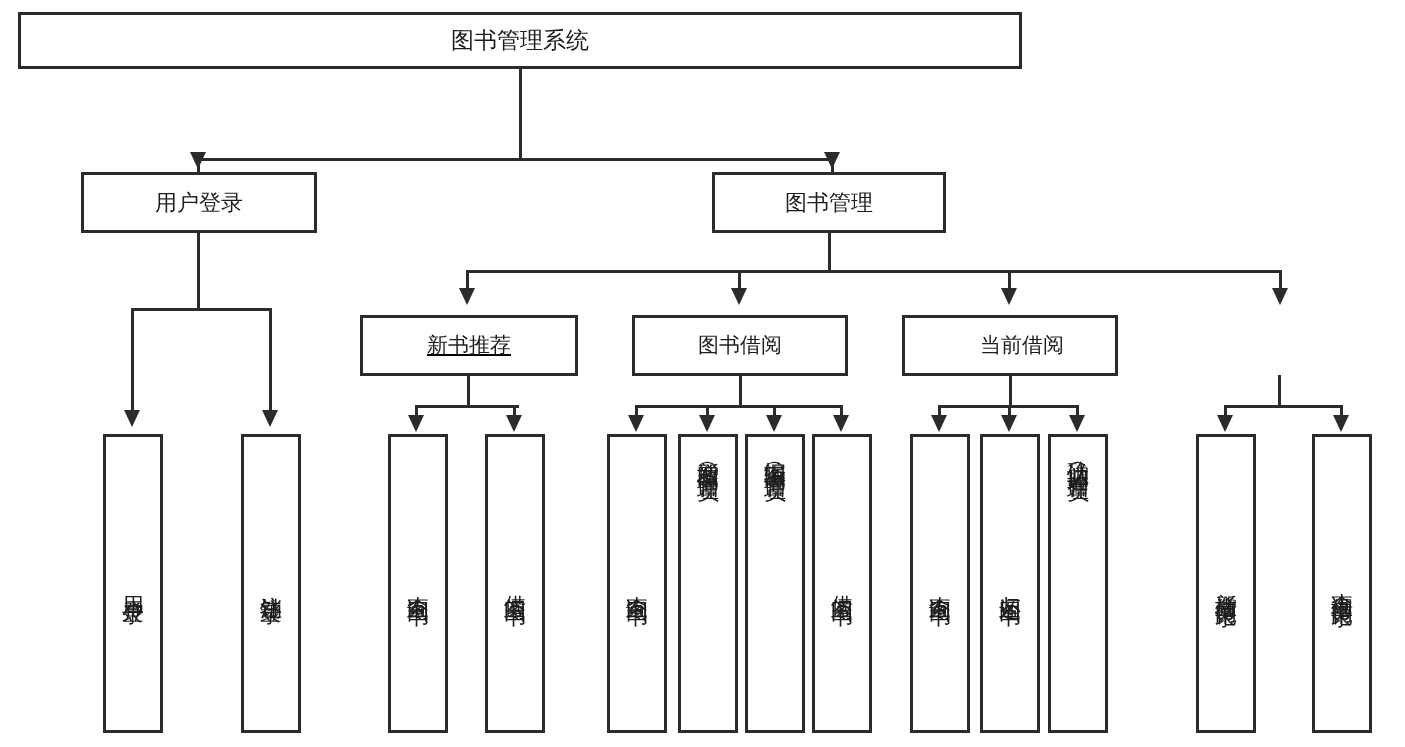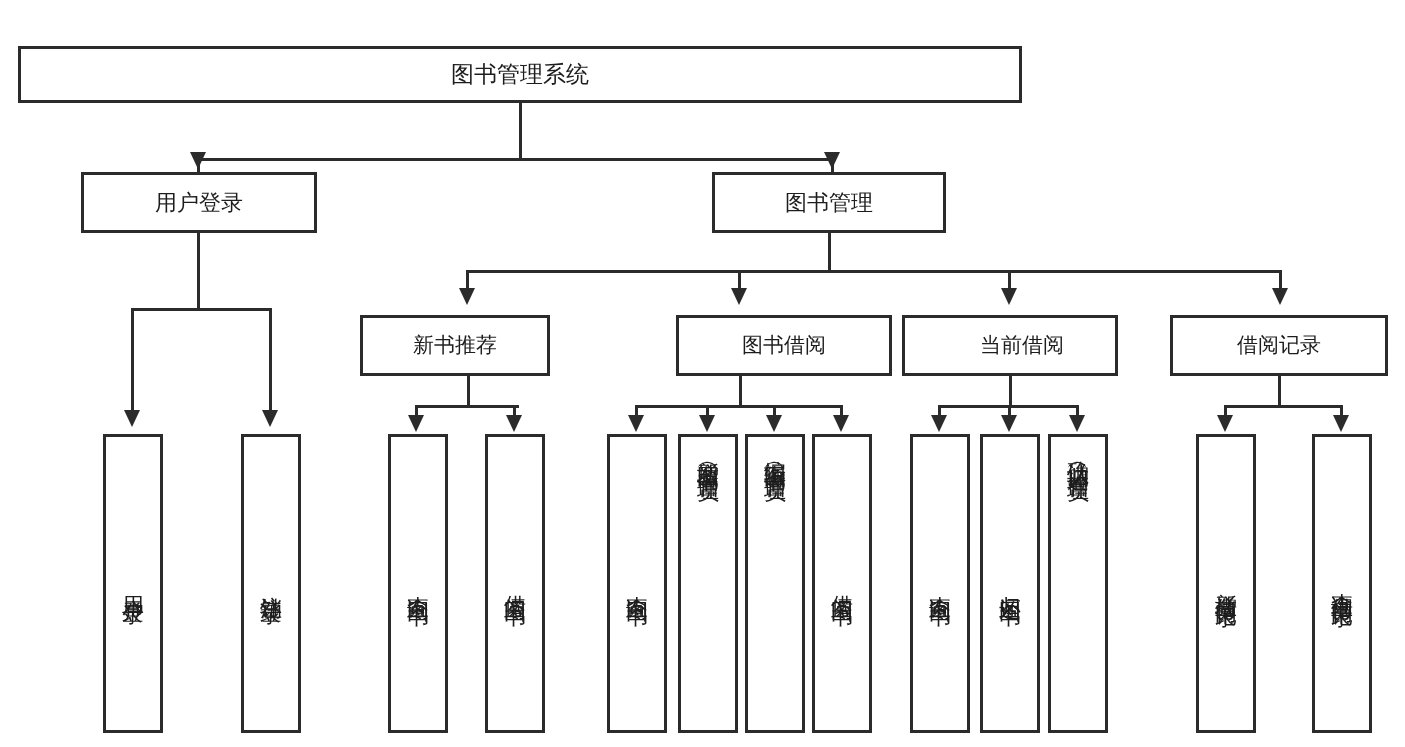--- a/index.html
+++ b/index.html
@@ -143,43 +143,40 @@
   <div class="ln v" style="left:1076px; top:405px; height:14px;"></div>
   <div class="arrow" style="left:1069px; top:415px;"></div>
 
   <div class="ln v" style="left:1278px; top:375px; height:33px;"></div>
   <div class="ln h" style="left:1224px; top:405px; width:119px;"></div>
   <div class="ln v" style="left:1224px; top:405px; height:14px;"></div>
   <div class="arrow" style="left:1217px; top:415px;"></div>
   <div class="ln v" style="left:1340px; top:405px; height:14px;"></div>
   <div class="arrow" style="left:1333px; top:415px;"></div>
 
-  <div class="node root" style="left:18px; top:12px; width:1004px; height:57px;margin-top:34px;">
+  <div class="node root" style="left:18px; top:12px; width:1004px; height:57px;">
     <span class="label">图书管理系统</span>
   </div>
 
   <div class="node lvl1" style="left:81px; top:172px; width:236px; height:61px;">
     <span class="label">用户登录</span>
   </div>
   <div class="node lvl1" style="left:712px; top:172px; width:234px; height:61px;">
     <span class="label">图书管理</span>
   </div>
 
-  <div class="node lvl2" style="left:360px; top:315px; width:190px; height:61px;">
+  <div class="node lvl2" style="left:360px; top:315px; width:218px; height:61px;text-decoration:underline;">
     <span class="label">新书推荐</span>
   </div>
-  <div class="node lvl2" style="left:632px; top:315px; width:216px; height:61px;margin-left:44px;">
+  <div class="node lvl2" style="left:632px; top:315px; width:216px; height:61px;">
     <span class="label">图书借阅</span>
   </div>
   <div class="node lvl2" style="left:902px; top:315px; width:216px; height:61px;padding-left:24px;">
     <span class="label">当前借阅</span>
   </div>
-  <div class="node lvl2" style="left:1170px; top:315px; width:218px; height:61px;">
-    <span class="label">借阅记录</span>
-  </div>
 
   <div class="node leaf centered" style="left:103px; top:434px; width:60px; height:299px;">
     <span class="label">用户登录</span>
   </div>
   <div class="node leaf centered" style="left:241px; top:434px; width:60px; height:299px;">
     <span class="label">注销登录</span>
   </div>
 
   <div class="node leaf centered" style="left:388px; top:434px; width:60px; height:299px;">
     <span class="label">查询图书</span>

